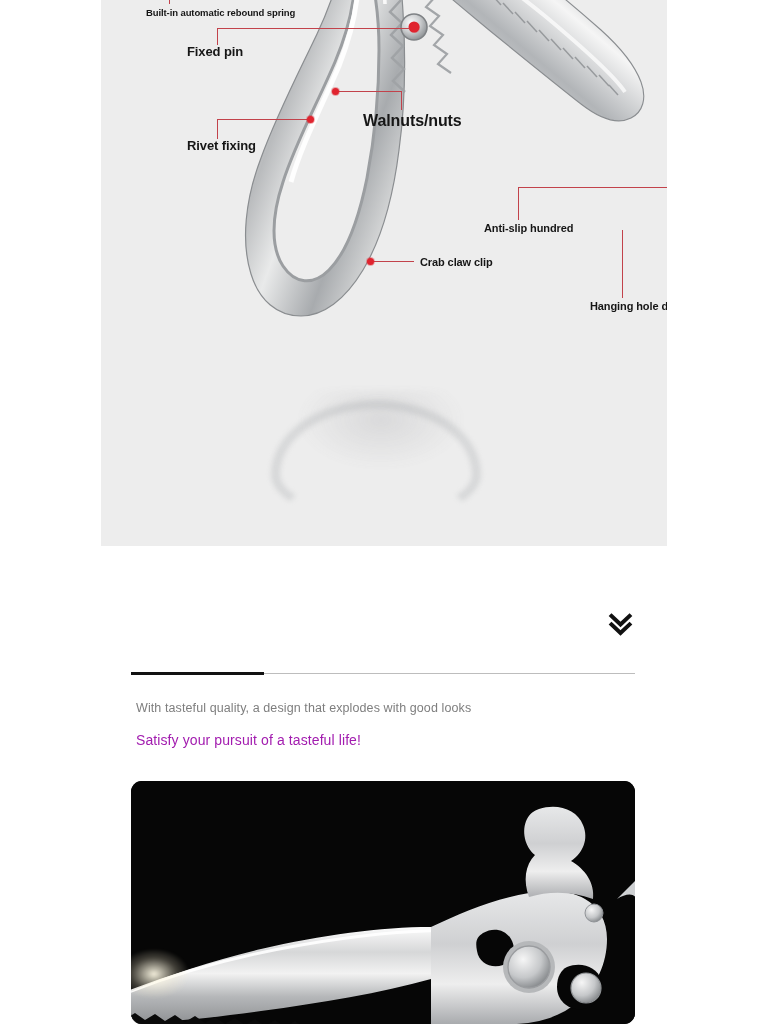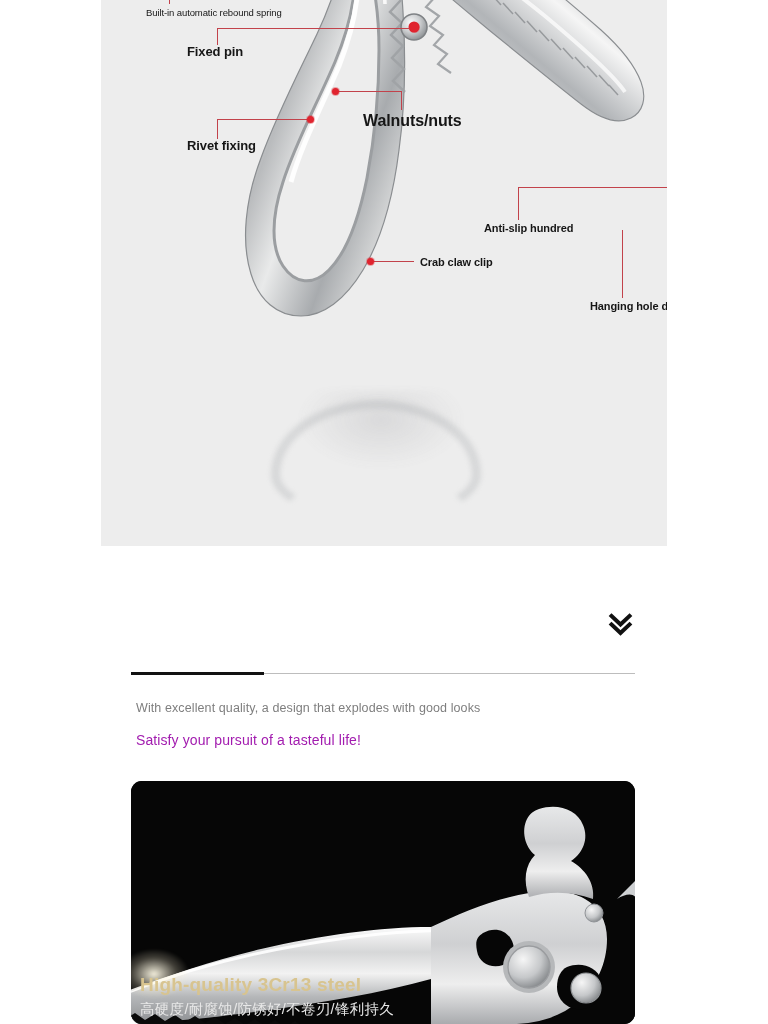--- a/index.html
+++ b/index.html
@@ -61,21 +61,21 @@
 
   
   .ann {
     position: absolute;
     color: #161616;
     font-weight: 700;
     white-space: nowrap;
     letter-spacing: -0.1px;
     line-height: 1;
   }
-  .ann.sm { font-size: 9.5px; font-weight: 400; padding-left: 33px; }
+  .ann.sm { font-size: 9.5px; font-weight: 700; padding-left: 33px; }
   .ann.md { font-size: 11px; font-weight: 700; }
   .ann.lg { font-size: 13px; font-weight: 700; }
   .ann.xl { font-size: 16px; font-weight: 700; }
 
   .lead { position: absolute; background: #c2424b; }
   .lead.h { height: 1px; }
   .lead.v { width: 1px; }
   .dot {
     position: absolute;
     width: 7px; height: 7px;
@@ -370,21 +370,21 @@
         <path d="M3.5 13.5 L12.5 22 L21.5 13.5" fill="none" stroke="#111111" stroke-width="4" stroke-linecap="square" stroke-linejoin="miter"></path>
       </svg>
     </div>
   </div>
 
   <div class="rule-wrap">
     <div class="rule-thin"></div>
     <div class="rule-thick"></div>
   </div>
 
-  <div class="sub-a">With excellent quality, a design that explodes with good looks</div>
+  <div class="sub-a">With tasteful quality, a design that explodes with good looks</div>
   <div class="sub-b">Satisfy your pursuit of a tasteful life!</div>
 
   <div class="photo-card">
     <svg class="photo-svg" viewBox="0 0 504 243" preserveAspectRatio="none">
       <defs>
         <linearGradient id="bladeG" x1="0" y1="0" x2="0" y2="1">
           <stop offset="0%" stop-color="#fbfbfb"></stop>
           <stop offset="26%" stop-color="#d6d7d8"></stop>
           <stop offset="48%" stop-color="#f2f2f2"></stop>
           <stop offset="72%" stop-color="#b5b7b9"></stop>
@@ -453,19 +453,15 @@
 
       <g>
         <circle cx="463" cy="132" r="9" fill="url(#pinG)" stroke="#909397" stroke-width="1"></circle>
       </g>
 
       <path d="M486,118 C498,110 510,112 504,128 L504,100 Z" fill="#cfd1d3"></path>
     </svg>
 
     <div class="glow"></div>
 
-    <div class="photo-caption">
-      <div class="cap-title">High-quality 3Cr13 steel</div>
-      <div class="cap-sub">高硬度/耐腐蚀/防锈好/不卷刃/锋利持久</div>
-    </div>
   </div>
 
 </div>
 
 </body></html>

